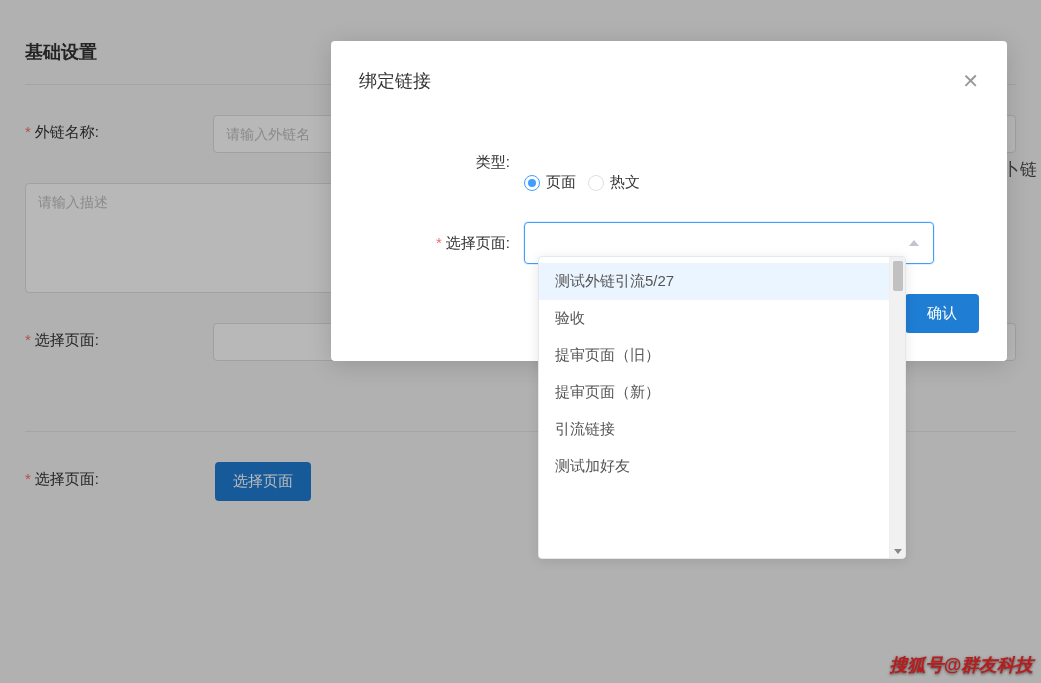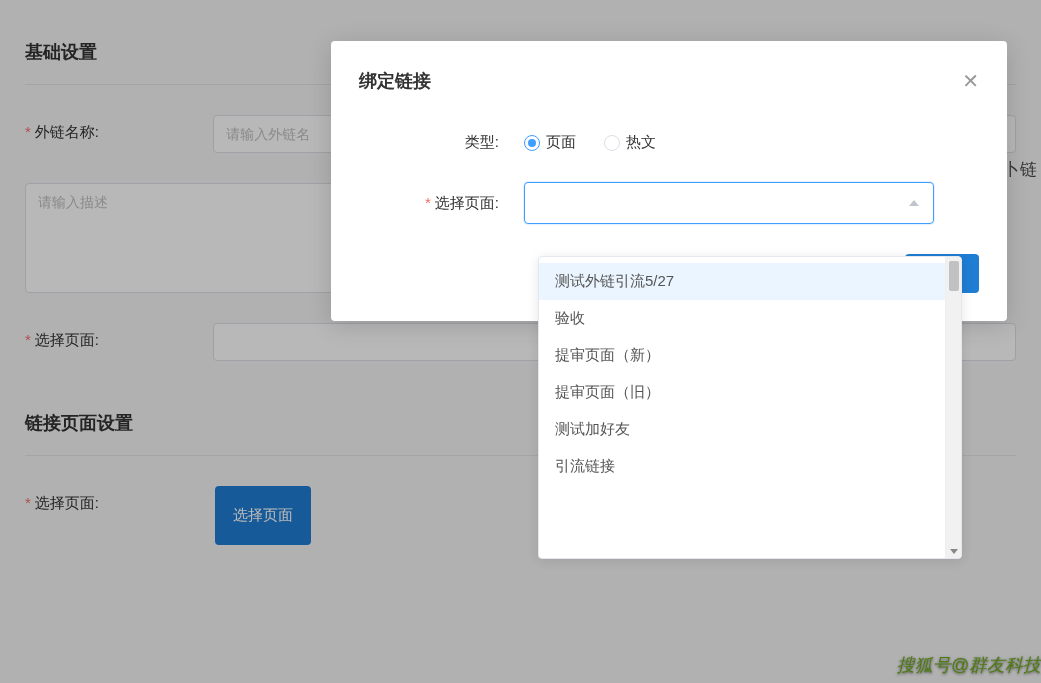--- a/index.html
+++ b/index.html
@@ -68,21 +68,21 @@
     border: 1px solid #dcdfe6;
     border-radius: 4px;
     background: #fff;
   }
   .btn-primary {
     display: inline-block;
     background: #1f7dd4;
     color: #fff;
     border: none;
     border-radius: 4px;
-    padding: 20px 18px;
+    padding: 10px 18px;
     font-size: 15px;
     cursor: pointer;
   }
   
   .overlay {
     position: absolute;
     inset: 0;
     background: rgba(0,0,0,0.28);
   }
   .modal {
@@ -97,44 +97,43 @@
   }
   .modal-header {
     display: flex;
     justify-content: space-between;
     align-items: center;
     padding: 28px 28px 10px 28px;
   }
   .modal-title {
     font-size: 18px;
     color: #333;
-    font-weight: bold;
   }
   .modal-close {
     font-size: 20px;
     color: #999;
     cursor: pointer;
     line-height: 1;
   }
   .modal-body {
     padding: 30px 28px 30px 28px;
   }
   .modal-row {
     display: flex;
     align-items: center;
     margin-bottom: 30px;
   }
   .modal-label {
     width: 165px;
     text-align: right;
-    padding-right: 25px;
-    font-size: 15px;
-    color: #333;
-  }
-  .radio-group { display: flex; align-items: center; gap: 28px; }
+    padding-right: 14px;
+    font-size: 15px;
+    color: #333;
+  }
+  .radio-group { display: flex; align-items: center; gap: 12px; margin-top: 40px; }
   .radio-item { display: flex; align-items: center; gap: 6px; font-size: 15px; color: #333; cursor: pointer;}
   .radio-circle {
     width: 16px; height: 16px; border-radius: 50%;
     border: 1px solid #dcdfe6; display: inline-flex; align-items:center; justify-content:center;
     background:#fff;
   }
   .radio-circle.checked { border-color: #409eff; }
   .radio-circle.checked::after {
     content:""; width:8px; height:8px; border-radius:50%; background:#409eff;
   }
@@ -169,21 +168,21 @@
     border-radius: 4px;
     padding: 10px 22px;
     font-size: 15px;
     cursor: pointer;
   }
   
   .dropdown {
     position: absolute;
     top: 256px;
     left: 538px;
-    width: 424px;
+    width: 368px;
     height: 303px;
     background: #fff;
     border: 1px solid #e4e7ed;
     border-radius: 4px;
     box-shadow: 0 2px 12px rgba(0,0,0,0.1);
     overflow: hidden;
     display: flex;
   }
   .dropdown-list {
     flex: 1;
@@ -217,26 +216,26 @@
     position: absolute;
     bottom: 4px;
     left: 4px;
     width: 0; height: 0;
     border-left: 4px solid transparent;
     border-right: 4px solid transparent;
     border-top: 5px solid #888;
   }
   .watermark {
     position: absolute;
-    right: 0;
+    right: 8px;
     bottom: 6px;
-    color: #4d7c0f;
+    color: #b91c1c;
     font-size: 18px;
     font-style: italic;
-    font-weight: 400;
+    font-weight: 700;
     text-shadow: 0 1px 3px rgba(0,0,0,0.6);
   }
 </style>
 </head>
 <body>
 
 <div class="page">
   <div class="section-title">基础设置</div>
   <hr class="divider">
 
@@ -248,21 +247,20 @@
   <div class="form-row">
     <textarea class="textarea" placeholder="请输入描述" style=""></textarea>
   </div>
 
   <div class="form-row">
     <div class="form-label"><span class="req">*</span><span>选择页面:</span></div>
     <div class="select-like"></div>
   </div>
 
   <div style="height:20px"></div>
-  <div class="section-title">链接页面设置</div>
   <hr class="divider">
 
   <div class="form-row">
     <div class="form-label"><span class="req">*</span><span>选择页面:</span></div>
     <button class="btn-primary">选择页面</button>
   </div>
 </div>
 
 <div class="overlay"></div>
 
@@ -296,24 +294,24 @@
     <button class="btn-confirm">确认</button>
   </div>
 </div>
 
 <div style="position:absolute; top:158px; right:4px; font-size:17px; color:#333;">卜链</div>
 
 <div class="dropdown">
   <div class="dropdown-list" id="dropdown-list">
       <div class="dropdown-item highlight">测试外链引流5/27</div>
       <div class="dropdown-item">验收</div>
+      <div class="dropdown-item">提审页面（旧）</div>
       <div class="dropdown-item">提审页面（新）</div>
-      <div class="dropdown-item">提审页面（旧）</div>
+      <div class="dropdown-item">引流链接</div>
       <div class="dropdown-item">测试加好友</div>
-      <div class="dropdown-item">引流链接</div>
     </div>
   <div class="scrollbar">
     <div class="scroll-thumb"></div>
     <div class="scroll-arrow-bottom"></div>
   </div>
 </div>
 
 <div class="watermark">搜狐号@群友科技</div>
 
 </body></html>

